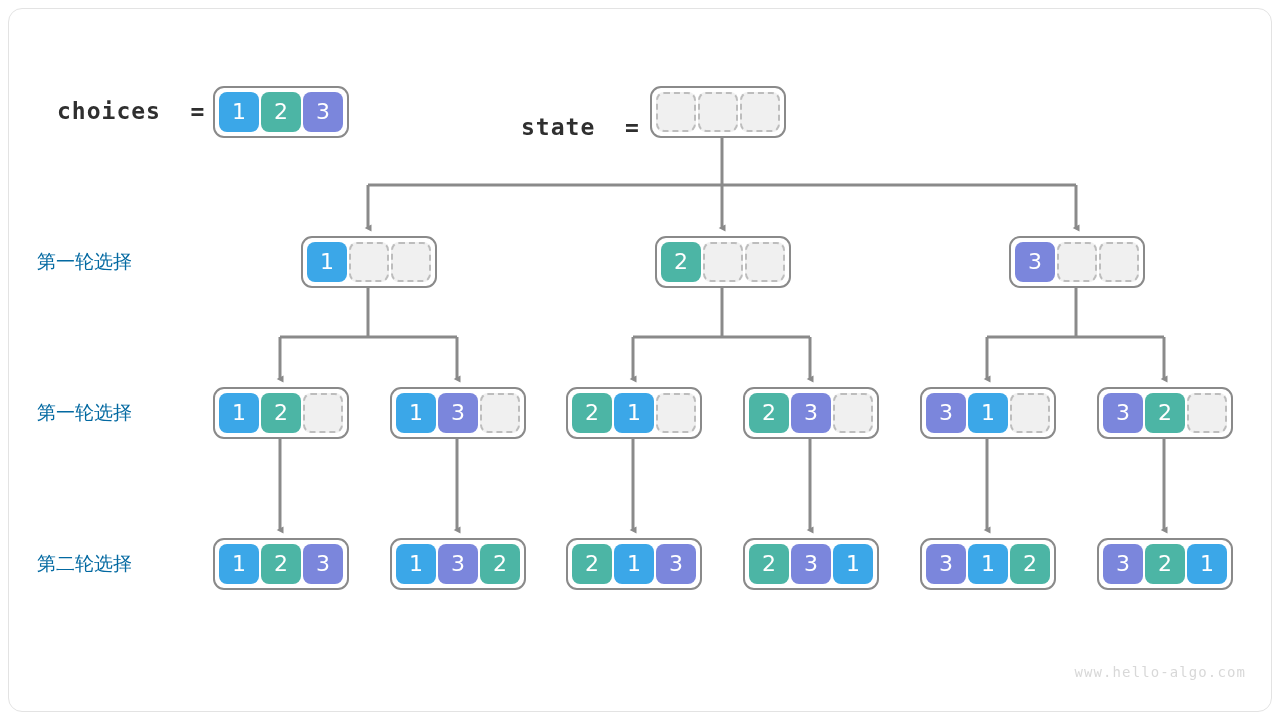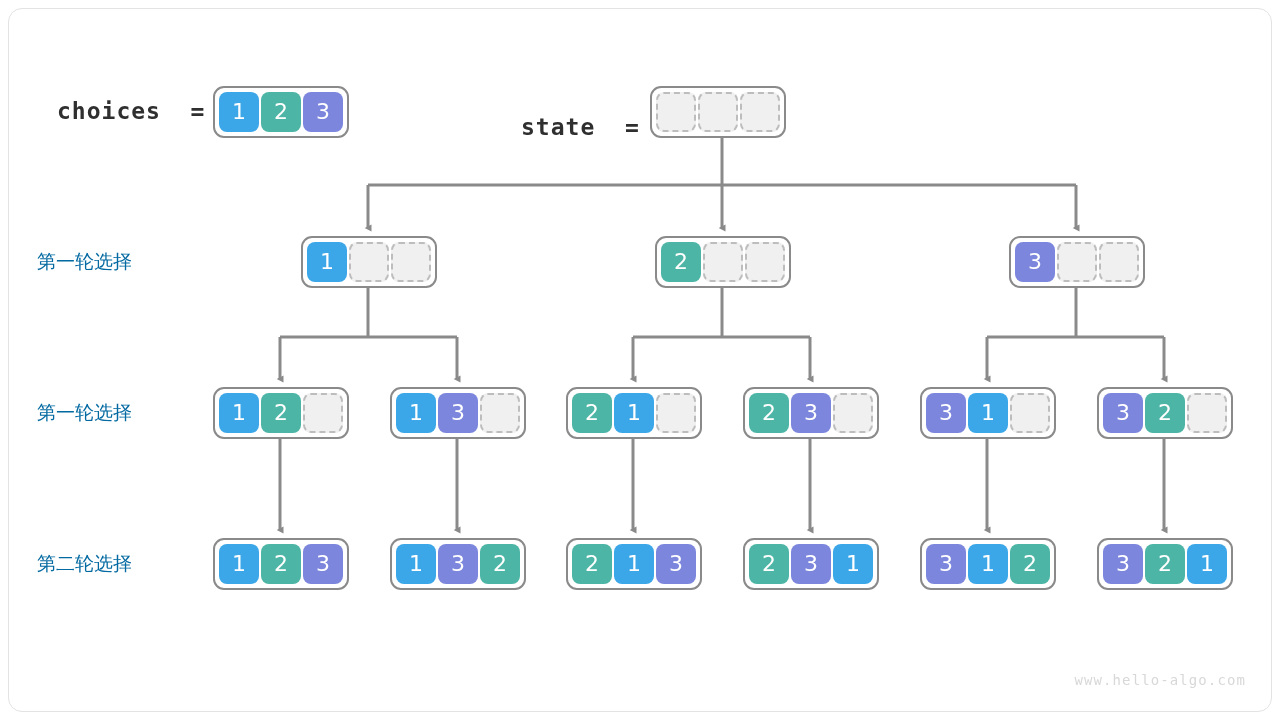--- a/index.html
+++ b/index.html
@@ -49,21 +49,21 @@
   .row-label {
     position: absolute;
     font-family: "DejaVu Sans", sans-serif;
     font-size: 19px;
     color: #0369a1;
     white-space: nowrap;
   }
   #watermark {
     position: absolute;
     right: 34px;
-    bottom: 32px;
+    bottom: 40px;
     font-family: "DejaVu Sans Mono", monospace;
     font-size: 14px;
     color: #d8d8d8;
     letter-spacing: 1.1px;
     white-space: nowrap;
   }
 
   
   .array {
     position: absolute;

